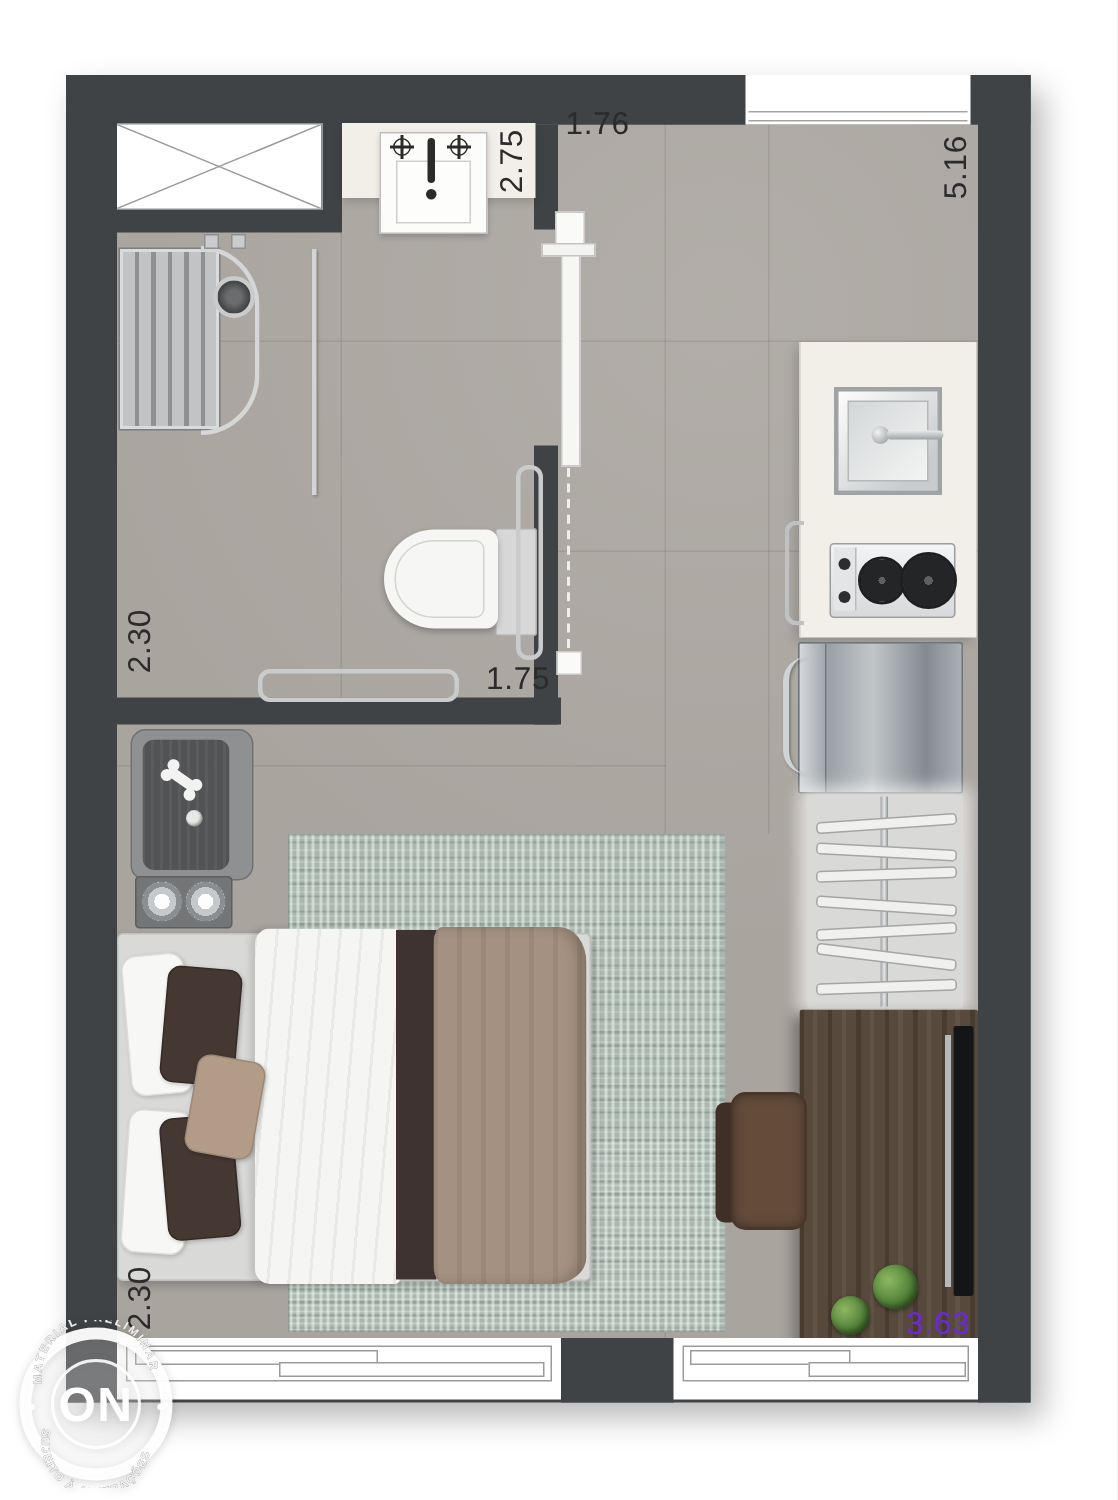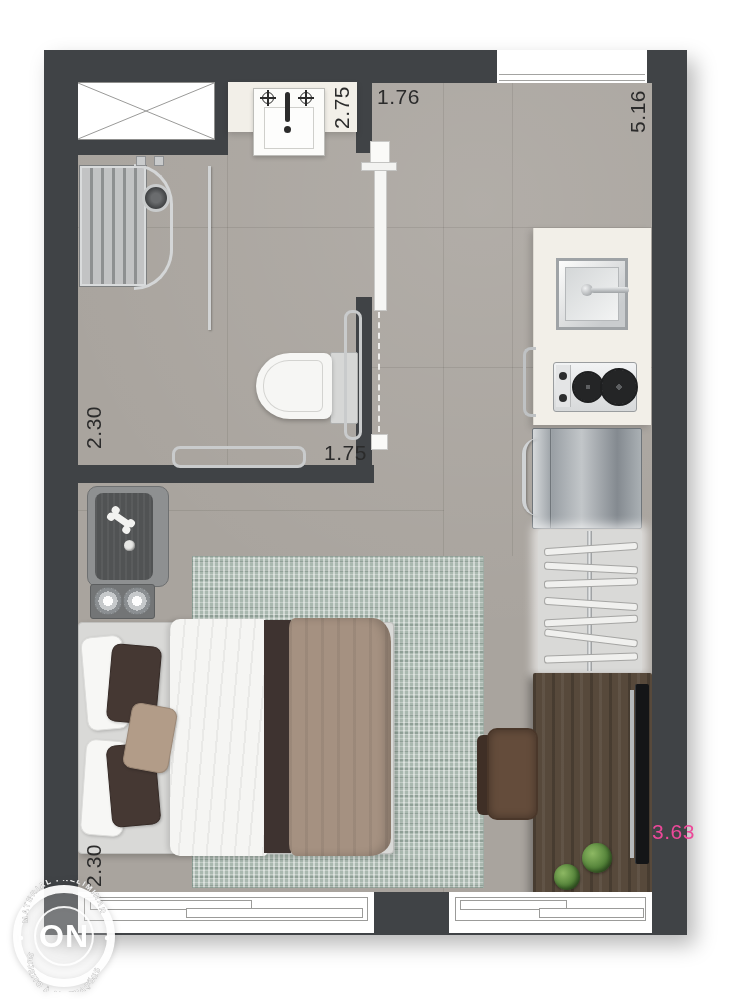--- a/index.html
+++ b/index.html
@@ -248,26 +248,26 @@
   <div class="abs towelbar" style="left:344px;top:310px;width:12px;height:124px;"></div>
   <div class="abs towelbar" style="left:172px;top:446px;width:128px;height:16px;"></div>
 
   <div class="abs doortrack"></div>
   <div class="abs doorpanel"></div>
   <div class="abs doorcap"></div>
   <div class="abs doorhandle"></div>
   <div class="abs doorstop"></div>
 
   <div class="dim v" style="left:330px;top:86px;">2.75</div>
-  <div class="dim" style="left:377px;top:85px;">1.76</div>
+  <div class="dim" style="left:377px;top:71px;">1.76</div>
   <div class="dim v" style="left:626px;top:90px;">5.16</div>
   <div class="dim v" style="left:82px;top:406px;">2.30</div>
   <div class="dim" style="left:324px;top:441px;">1.75</div>
   <div class="dim v" style="left:82px;top:844px;">2.30</div>
-  <div class="dim" style="left:604px;top:820px;color:#ec4899;margin-left:48px;">3.63</div>
+  <div class="dim" style="left:604px;top:871px;color:#6d28d9;">3.63</div>
 
   <svg class="abs badge" viewBox="-56 -56 112 112">
     <circle cx="0" cy="0" r="43" fill="rgba(255,255,255,0.22)"></circle>
     <circle cx="0" cy="0" r="47" fill="none" stroke="rgba(255,255,255,0.95)" stroke-width="8"></circle>
     <circle cx="0" cy="0" r="29" fill="rgba(255,255,255,0.12)" stroke="rgba(255,255,255,0.9)" stroke-width="2"></circle>
     <defs>
       <path id="arcTop" d="M -35.3 -9.4 A 36.5 36.5 0 1 1 35.3 -9.4" fill="none"></path>
       <path id="arcBot" d="M -34.3 12.5 A 36.5 36.5 0 1 0 34.3 12.5" fill="none"></path>
     </defs>
     <text font-size="7.5" font-weight="bold" letter-spacing="1.6" fill="#f2f2f2" stroke="#909090" stroke-width="0.35" paint-order="stroke" font-family="Liberation Sans, sans-serif">

